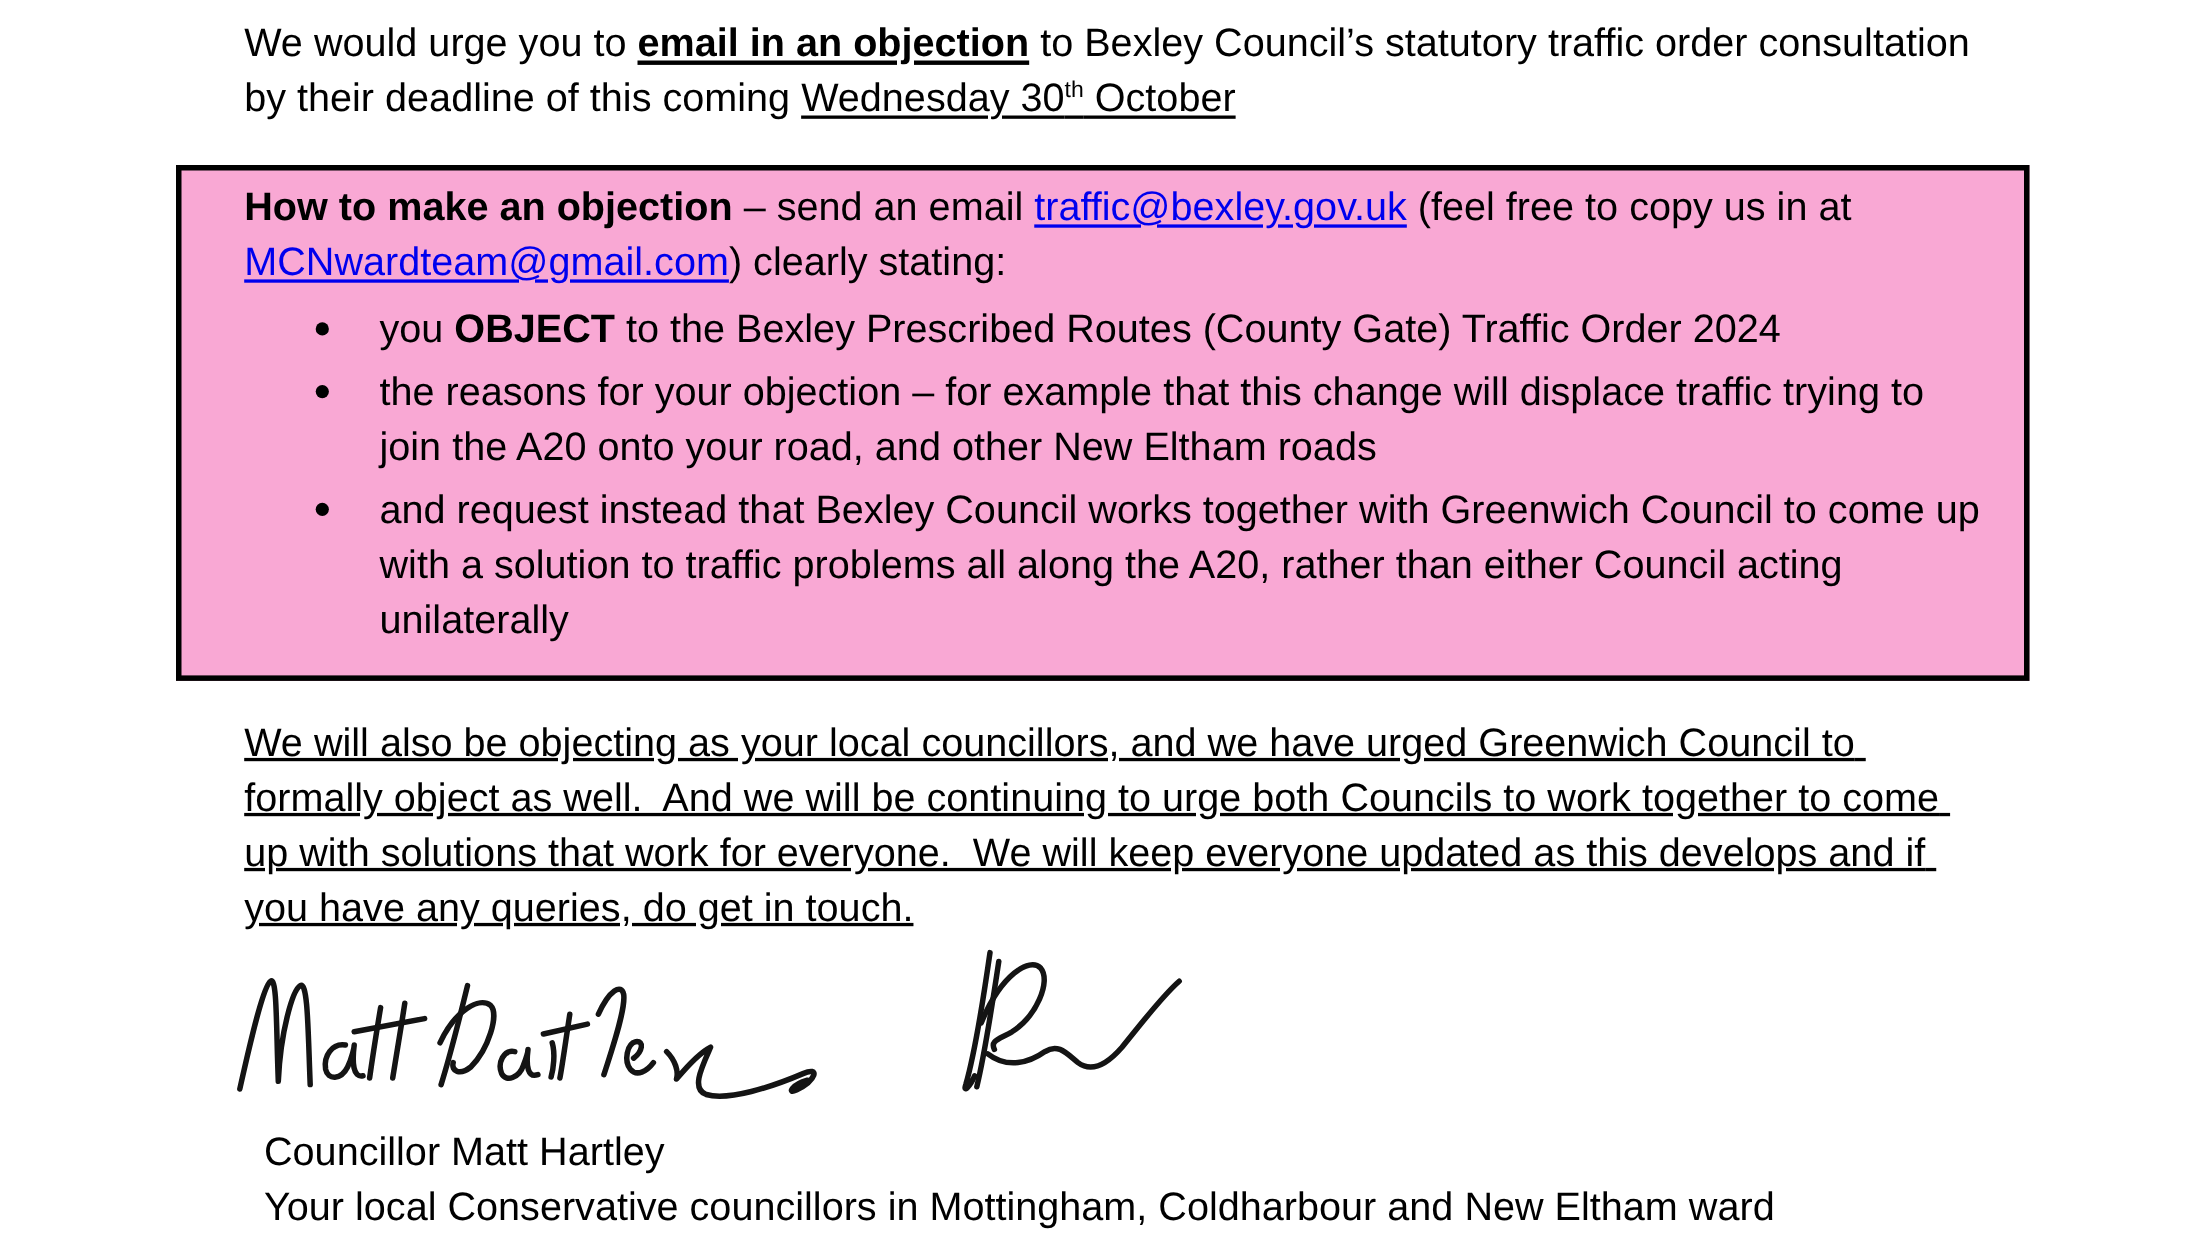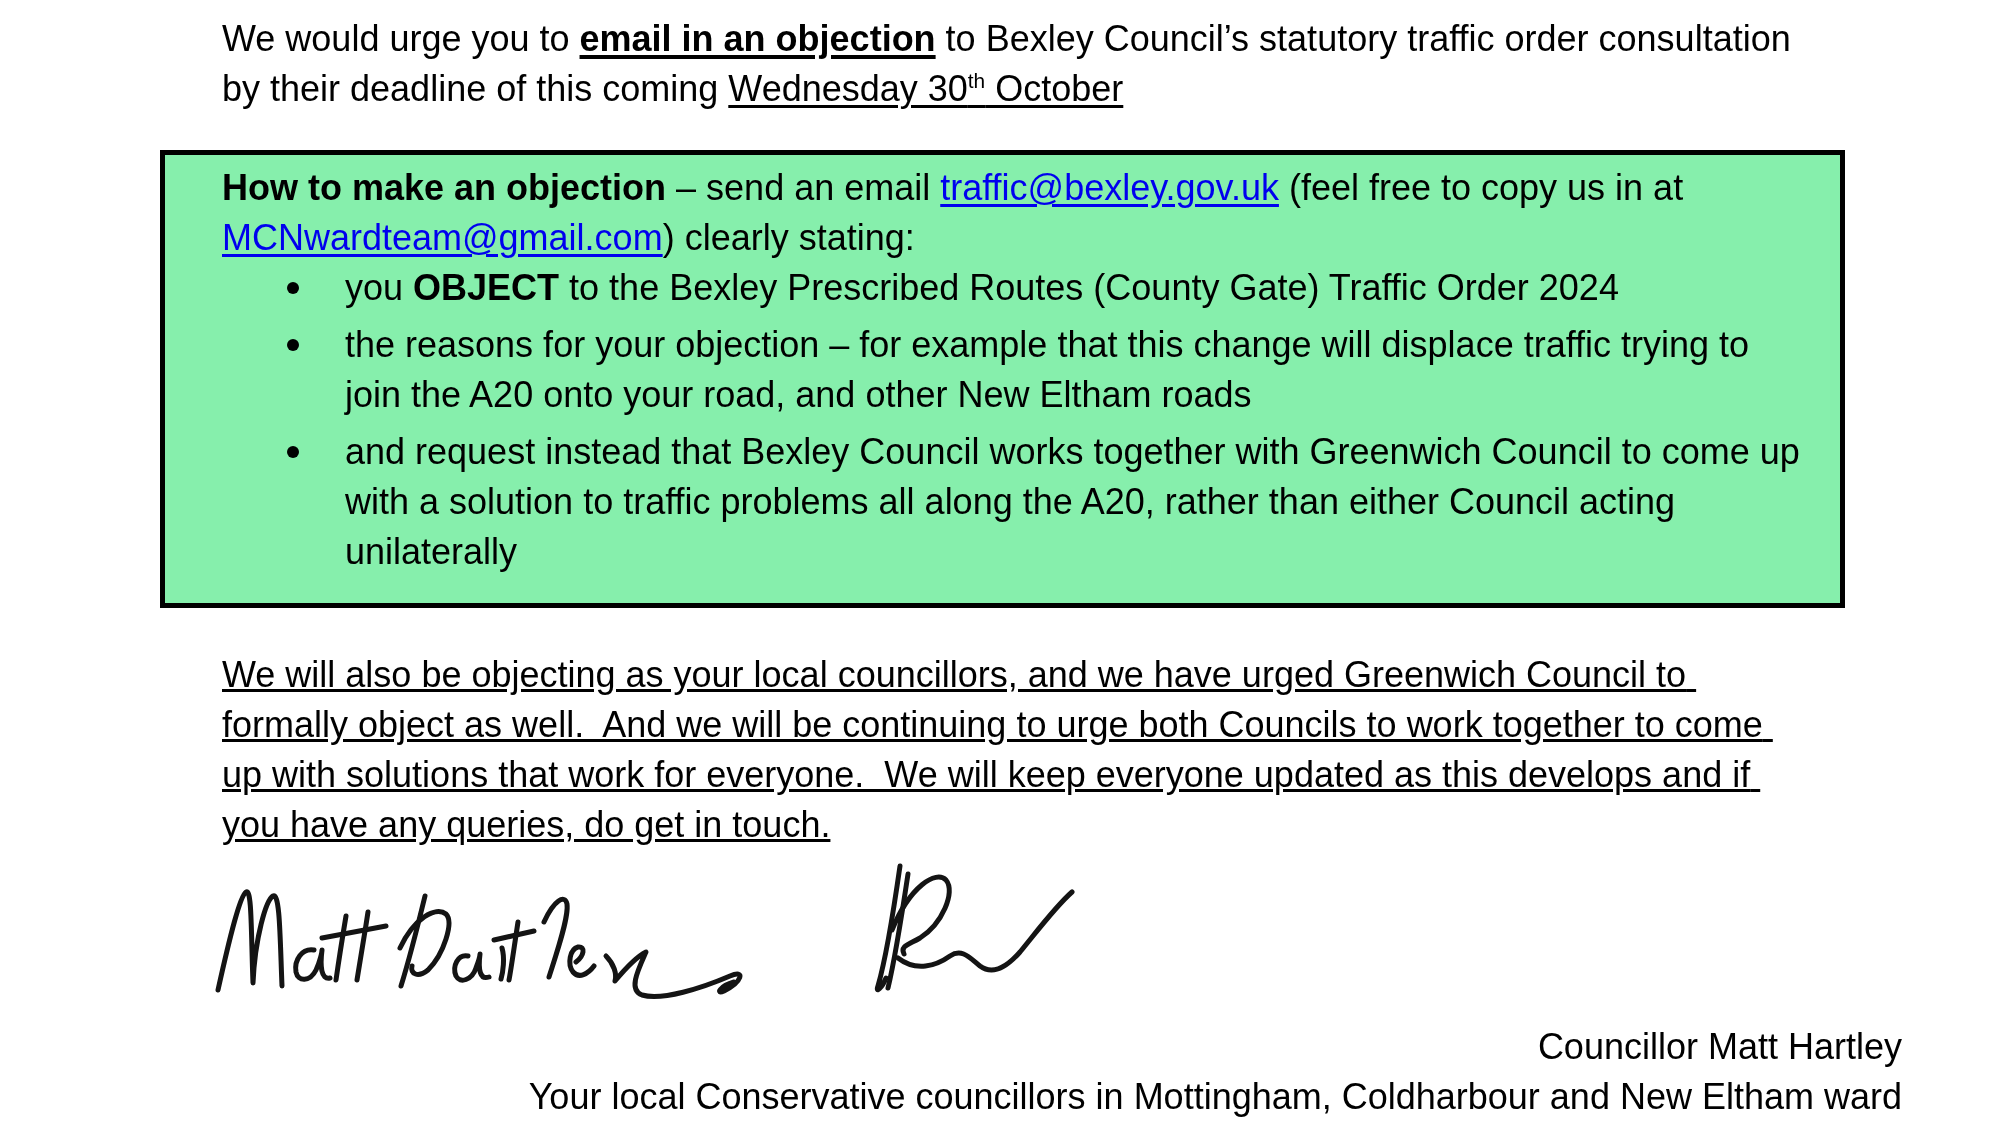--- a/index.html
+++ b/index.html
@@ -30,54 +30,54 @@
     text-underline-offset:4px;
   }
   sup { font-size:58%; line-height:0; vertical-align:super;margin-top:20px; }
 
   
   #how-to-box {
     left:160px; top:150px; width:1685px;
     box-sizing:border-box;
     border:5px solid #000000;
     padding:8px 38px 26px 57px;
-    background:#86efac;
+    background:#f9a8d4;
   }
   .bold { font-weight:bold; }
   a.email-link {
     color:#0000EE;
     text-decoration:underline;
     text-decoration-thickness:3px;
     text-underline-offset:4px;
     cursor:pointer;
   }
   ul.bullets { list-style:none; margin:0; padding:0; }
   ul.bullets li { position:relative; padding-left:123px; margin-top:7px; }
-  ul.bullets li:first-child { margin-top:0; }
+  ul.bullets li:first-child { margin-top:11px; }
   ul.bullets li .dot {
     position:absolute; left:65px; top:19px;
     width:12px; height:12px; border-radius:50%;
     background:#000000;
   }
 
   
   #closing { left:222px; top:650px; width:1580px; }
   #closing p { white-space:pre-wrap;text-decoration:underline; }
 
   
   .signature { position:absolute; }
   .signature svg path {
     fill:none; stroke:#141414; stroke-width:5;
     stroke-linecap:round; stroke-linejoin:round;
   }
   #signature-1 { left:210px; top:878px; }
   #signature-2 { left:856px; top:858px; }
 
   
-  #footer { left:222px; top:1022px; width:1680px;text-align:right; }
+  #footer { left:240px; top:1022px; width:1680px; }
   #footer .names-row { position:relative; height:50px; }
   #footer .name-right { position:absolute; left:575px; top:0; }
 </style>
 </head>
 <body>
 
 <p class="abs" id="intro"><span>We would urge you to </span><span class="bold-underline">email in an objection</span><span> to Bexley Council’s statutory traffic order consultation by their deadline of this coming </span><span class="underline"><span>Wednesday 30</span><sup>th</sup><span> October</span></span></p>
 
 <div class="abs" id="how-to-box">
   <p><span class="bold">How to make an objection</span><span> – send an email </span><a class="email-link">traffic@bexley.gov.uk</a><span> (feel free to copy us in at </span><a class="email-link">MCNwardteam@gmail.com</a><span>) clearly stating:</span></p>

